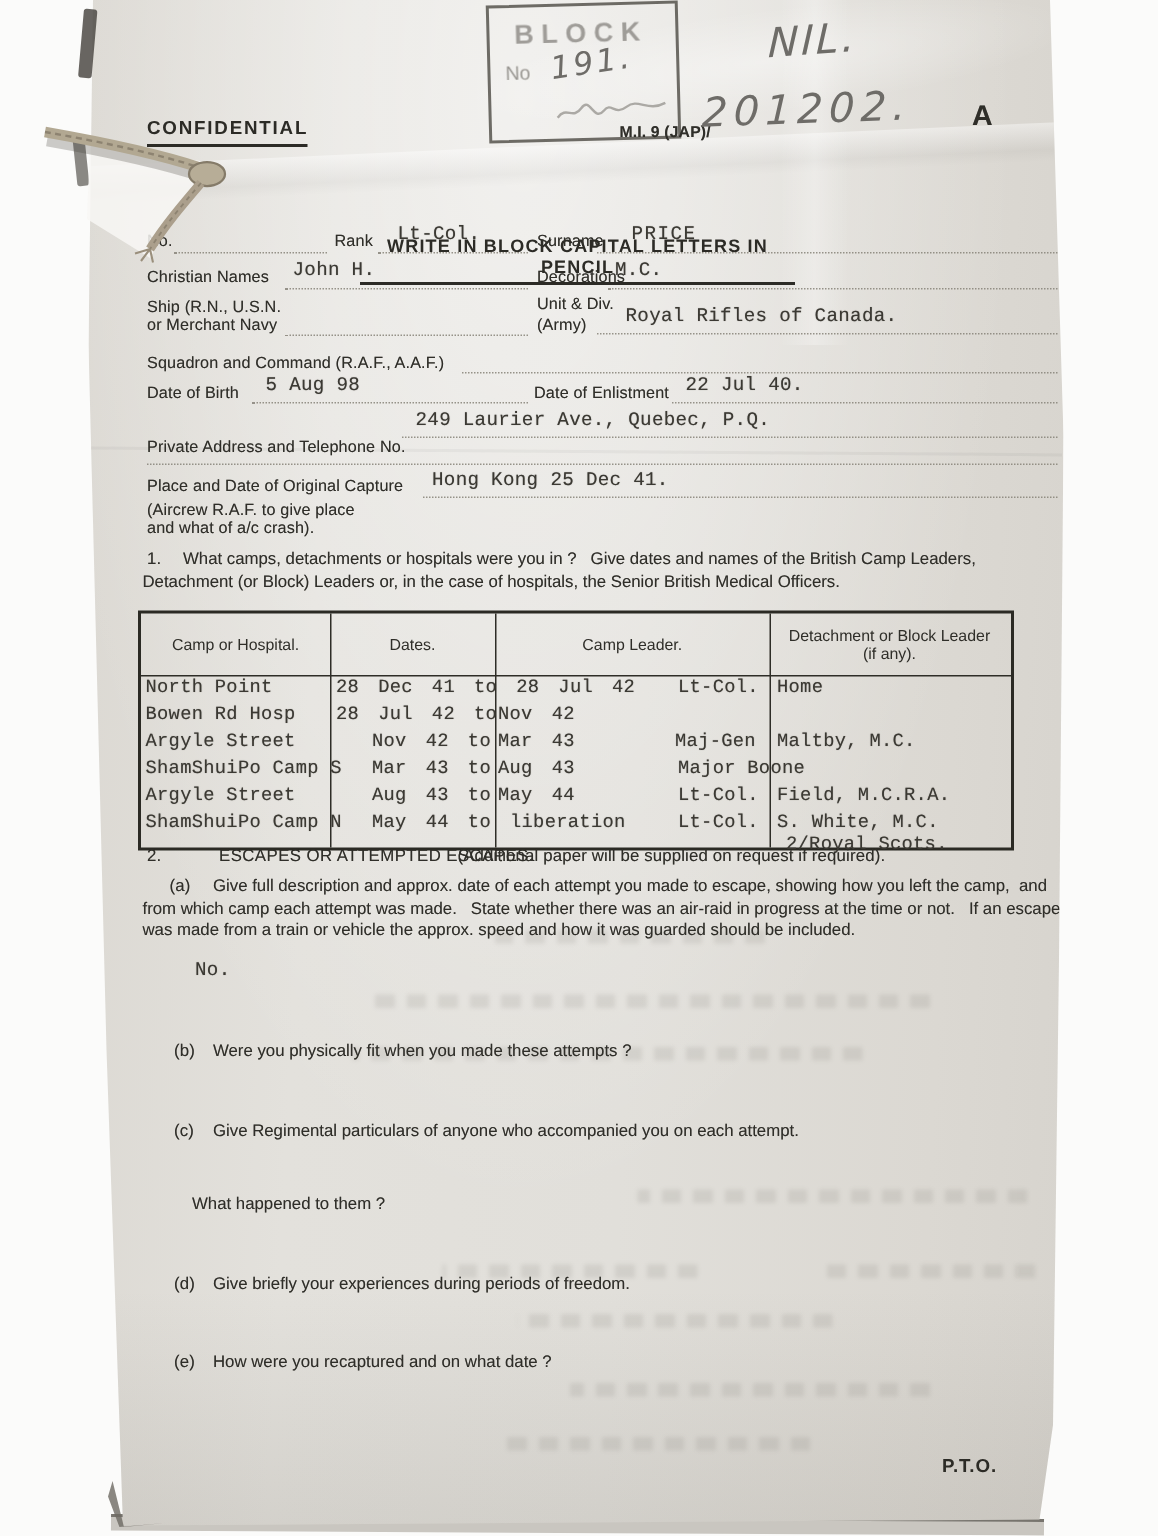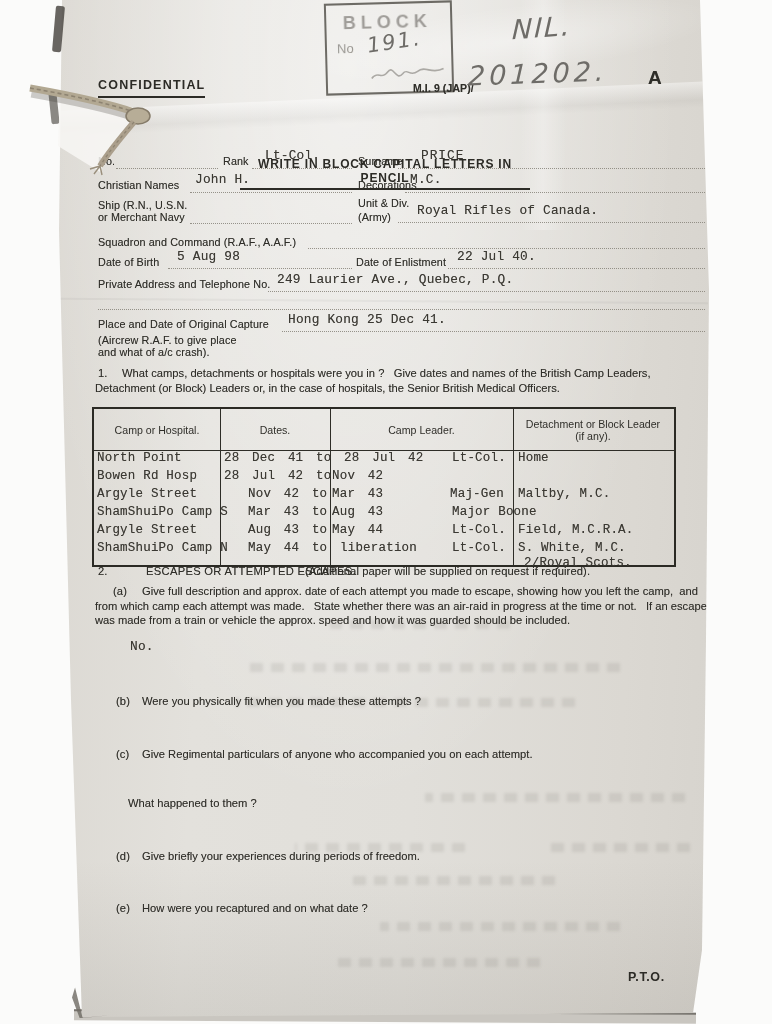--- a/index.html
+++ b/index.html
@@ -127,21 +127,21 @@
     <div class="lbl" style="left:98px;top:236px">Squadron and Command (R.A.F., A.A.F.)</div>
     <div class="dots" style="left:308px;top:248px;width:397px"></div>
 
     <div class="lbl" style="left:98px;top:256px">Date of Birth</div>
     <div class="dots" style="left:168px;top:268px;width:184px"></div>
     <div class="typed" style="left:177px;top:250px">5 Aug 98</div>
     <div class="lbl" style="left:356px;top:256px">Date of Enlistment</div>
     <div class="dots" style="left:448px;top:268px;width:257px"></div>
     <div class="typed" style="left:457px;top:250px">22 Jul 40.</div>
 
-    <div class="lbl" style="left:98px;top:278px">Private Address and Telephone No.</div>
+    <div class="lbl" style="left:98px;top:292px">Private Address and Telephone No.</div>
     <div class="dots" style="left:268px;top:291px;width:437px"></div>
     <div class="typed" style="left:277px;top:273px">249 Laurier Ave., Quebec, P.Q.</div>
     <div class="dots" style="left:98px;top:309px;width:607px"></div>
 
     <div class="lbl" style="left:98px;top:318px">Place and Date of Original Capture</div>
     <div class="dots" style="left:282px;top:331px;width:423px"></div>
     <div class="typed" style="left:288px;top:313px">Hong Kong</div>
     <div class="typed" style="left:367px;top:313px">25 Dec 41.</div>
     <div class="lbl" style="left:98px;top:334px">(Aircrew R.A.F. to give place</div>
     <div class="lbl" style="left:98px;top:346px">and what of a/c crash).</div>

